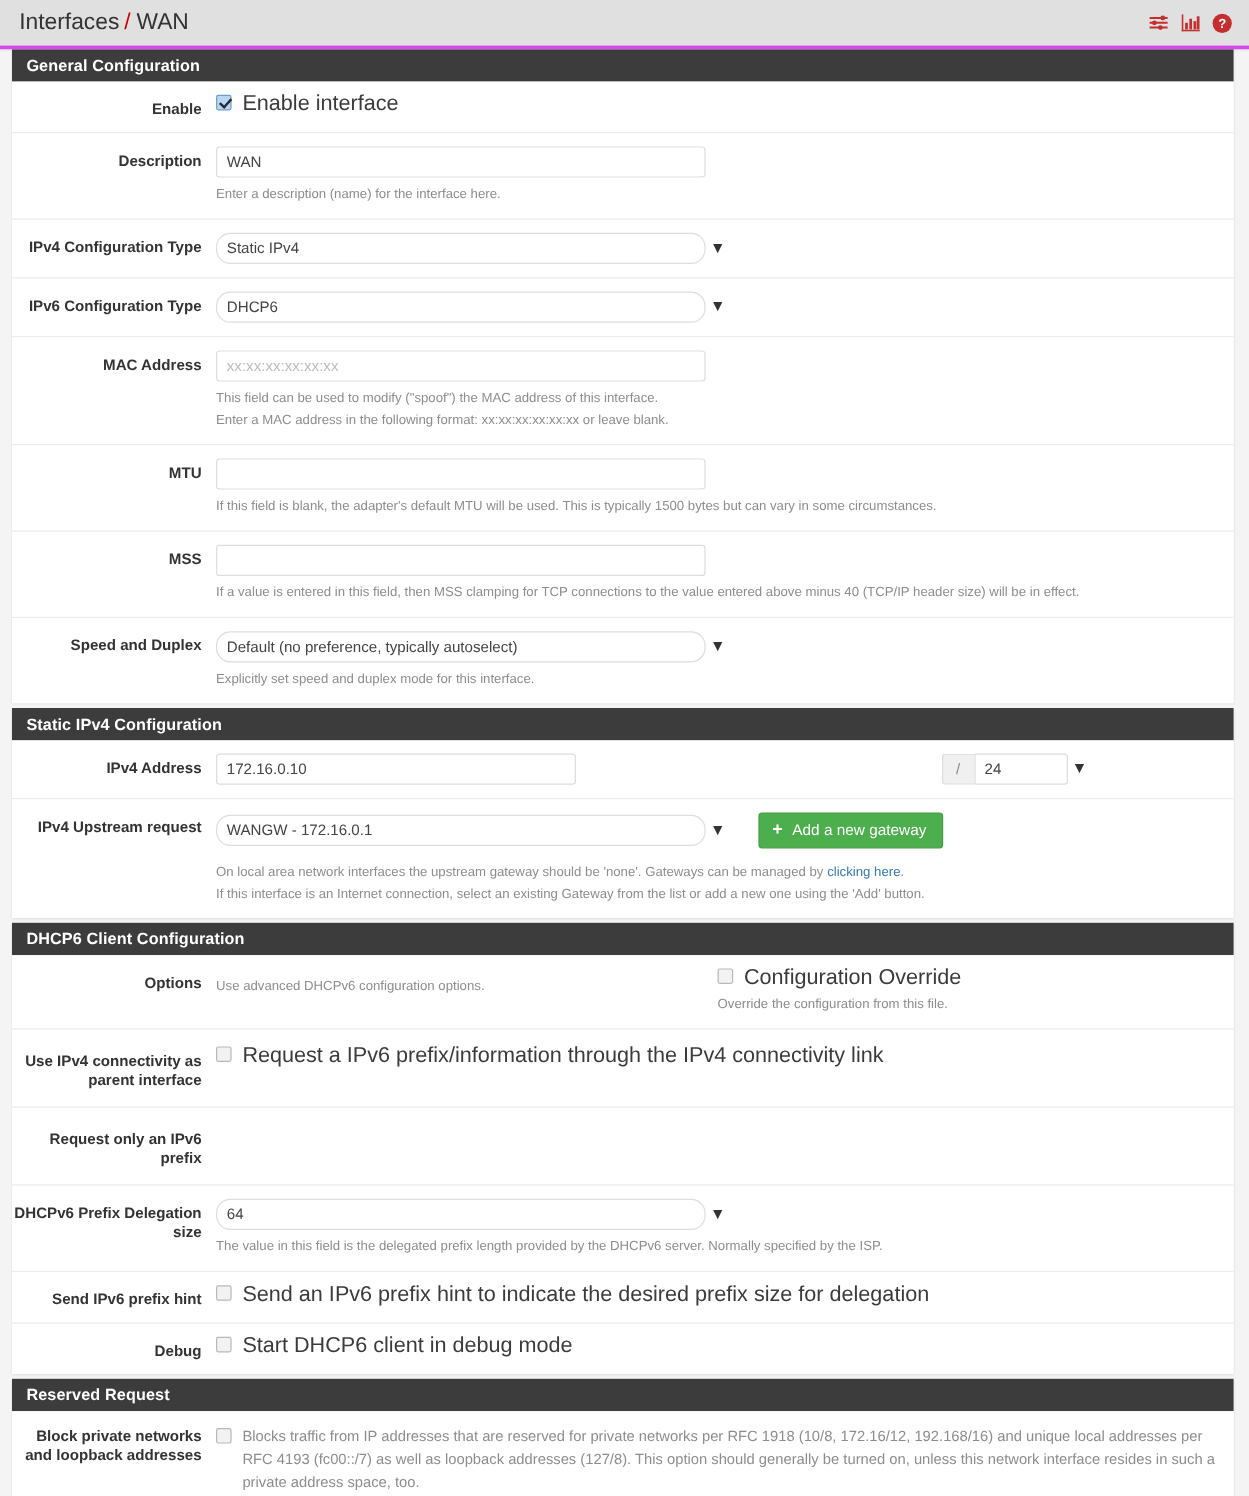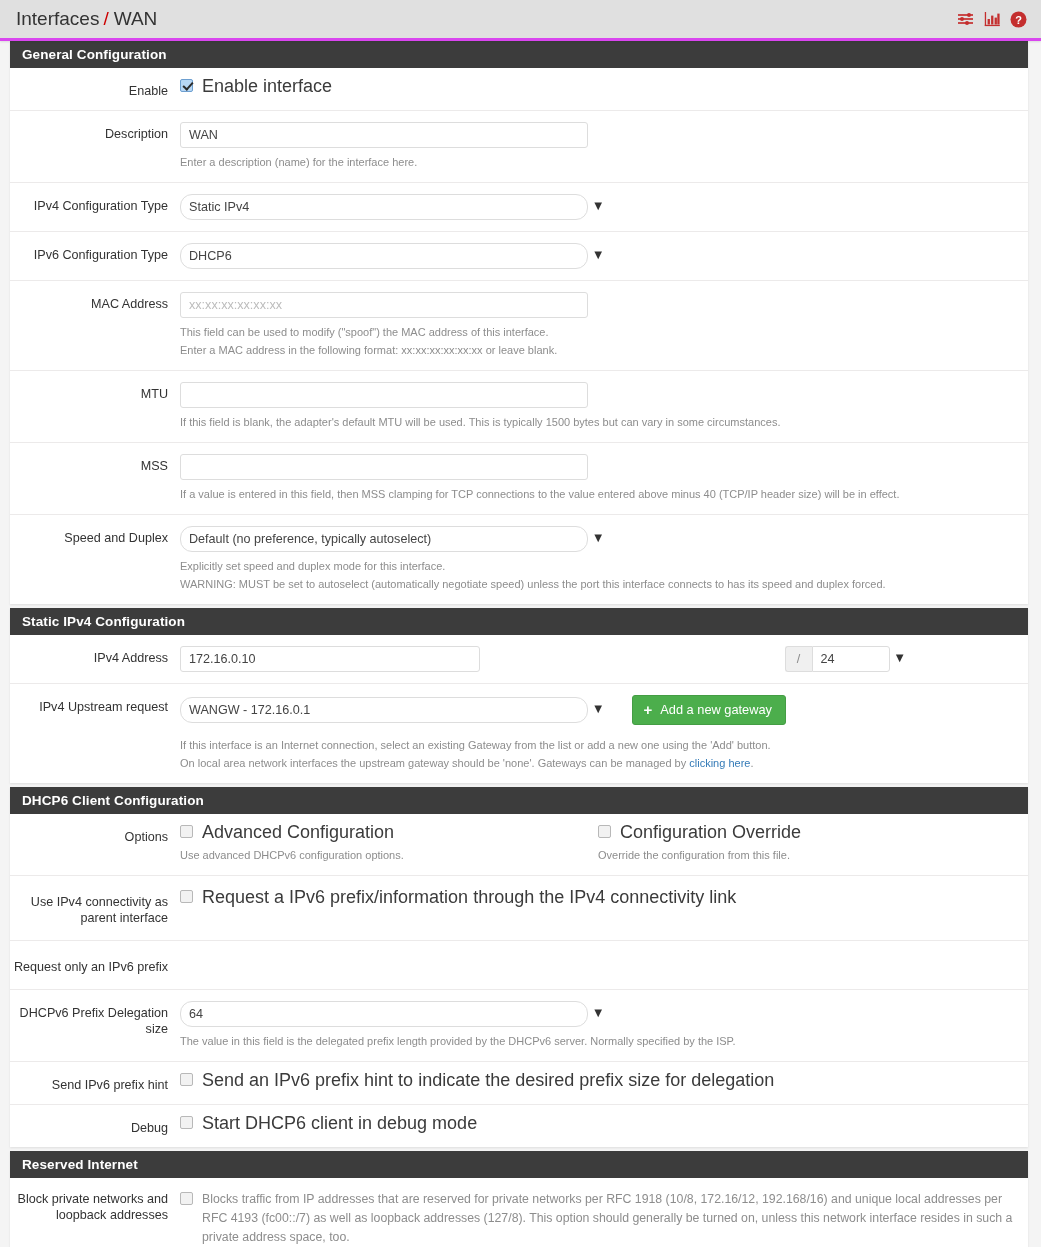--- a/index.html
+++ b/index.html
@@ -49,21 +49,21 @@
     display: flex;
     border-bottom: 1px solid #eceaea;
     padding: 11px 0 11px 0;
     align-items: flex-start;
   }
   .row:last-child { border-bottom: none; }
   .lbl {
     width: 170px;
     min-width: 170px;
     text-align: right;
-    font-weight: normal;
+    font-weight: bold;
     font-size: 12.6px;
     color: #333;
     padding-right: 12px;
     padding-top: 4px;
     line-height: 16px;
   }
   .ctl { flex: 1; padding-right: 12px; }
   .help {
     color: #8d8d8d;
     font-size: 11px;
@@ -289,21 +289,20 @@
 
       <div class="row">
         <div class="lbl">Speed and Duplex</div>
         <div class="ctl">
           <span class="selwrap">
             <span class="sel w-sel">Default (no preference, typically autoselect)</span>
             <span class="caret">▼</span>
           </span>
           <div class="help">
             <div>Explicitly set speed and duplex mode for this interface.</div>
-            <div>WARNING: MUST be set to autoselect (automatically negotiate speed) unless the port this interface connects to has its speed and duplex forced.</div>
           </div>
         </div>
       </div>
 
     </div>
   </div>
 
   <div class="panel">
     <div class="panel-heading">Static IPv4 Configuration</div>
     <div class="panel-body">
@@ -331,42 +330,38 @@
             <span class="selwrap">
               <span class="sel w-sel">WANGW - 172.16.0.1</span>
               <span class="caret">▼</span>
             </span>
             <span class="btn-green">
               <span class="plus">+</span>
               <span>Add a new gateway</span>
             </span>
           </div>
           <div class="help" style="margin-top:11px;">
+            <div><span>On local area network interfaces the upstream gateway should be 'none'. Gateways can be managed by </span><a href="#">clicking here</a><span>.</span></div>
             <div>If this interface is an Internet connection, select an existing Gateway from the list or add a new one using the 'Add' button.</div>
-            <div><span>On local area network interfaces the upstream gateway should be 'none'. Gateways can be managed by </span><a href="#">clicking here</a><span>.</span></div>
           </div>
         </div>
       </div>
 
     </div>
   </div>
 
   <div class="panel">
     <div class="panel-heading">DHCP6 Client Configuration</div>
     <div class="panel-body">
 
       <div class="row">
         <div class="lbl">Options</div>
         <div class="ctl">
           <div class="twocol">
             <div>
-              <div class="cbrow">
-                <span class="cb"></span>
-                <span class="cbtxt">Advanced Configuration</span>
-              </div>
               <div class="help">Use advanced DHCPv6 configuration options.</div>
             </div>
             <div>
               <div class="cbrow">
                 <span class="cb"></span>
                 <span class="cbtxt">Configuration Override</span>
               </div>
               <div class="help">Override the configuration from this file.</div>
             </div>
           </div>
@@ -415,21 +410,21 @@
             <span class="cb"></span>
             <span class="cbtxt">Start DHCP6 client in debug mode</span>
           </div>
         </div>
       </div>
 
     </div>
   </div>
 
   <div class="panel">
-    <div class="panel-heading">Reserved Internet</div>
+    <div class="panel-heading">Reserved Request</div>
     <div class="panel-body">
 
       <div class="row-res">
         <div class="lbl">Block private networks and loopback addresses</div>
         <span class="cb"></span>
         <div class="restxt">Blocks traffic from IP addresses that are reserved for private networks per RFC 1918 (10/8, 172.16/12, 192.168/16) and unique local addresses per RFC 4193 (fc00::/7) as well as loopback addresses (127/8). This option should generally be turned on, unless this network interface resides in such a private address space, too.</div>
       </div>
 
     </div>
   </div>

